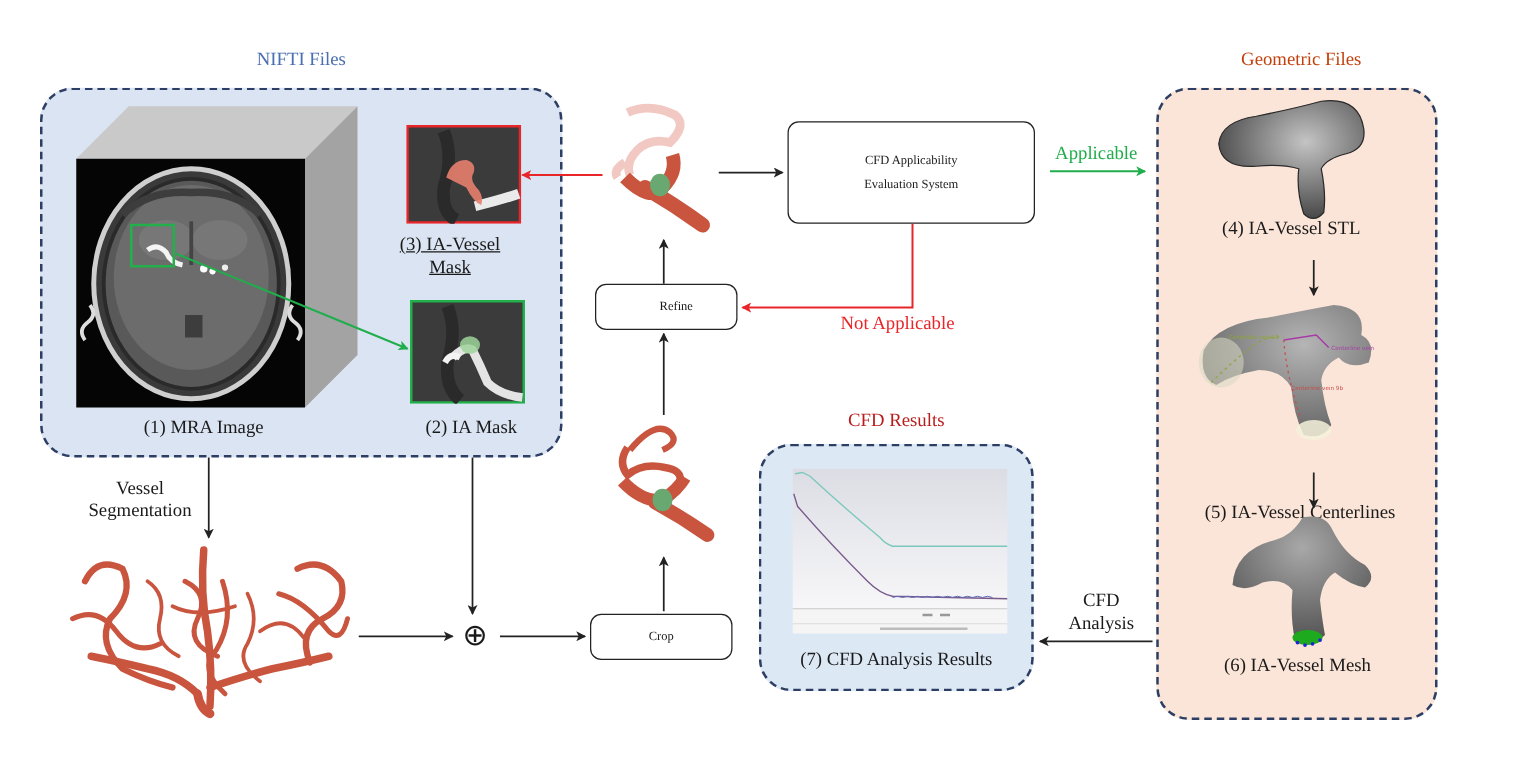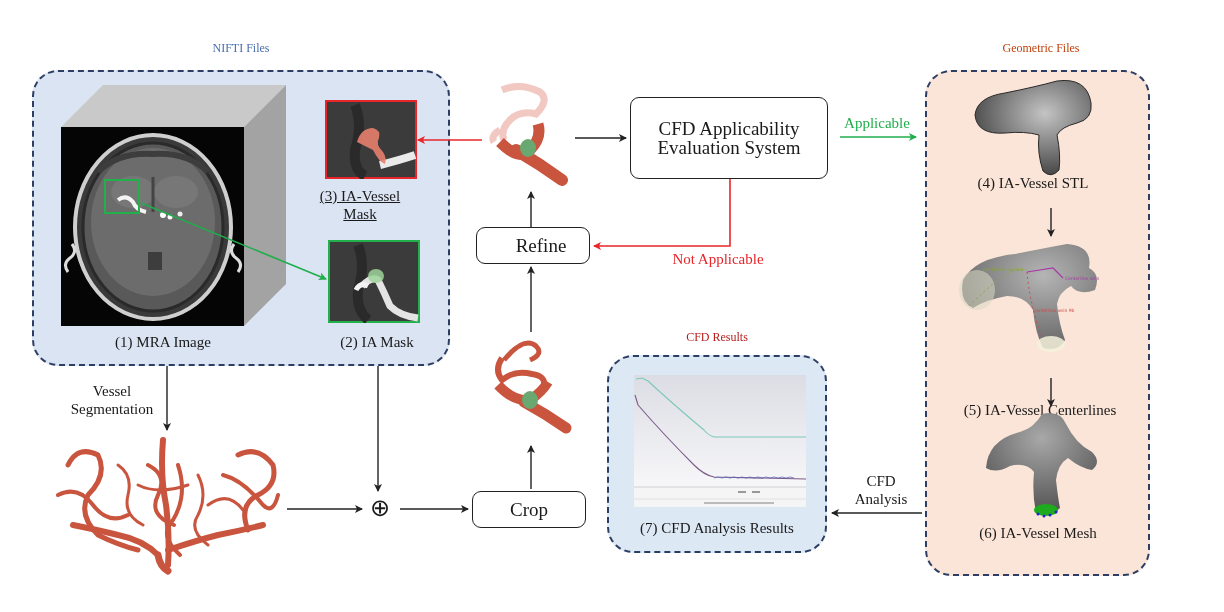--- a/index.html
+++ b/index.html
@@ -1,24 +1,24 @@
 <!DOCTYPE html>
 <html><head>
 <meta charset="utf-8">
 <style>
   html, body { margin: 0; padding: 0; background: #ffffff; }
   body { width: 1224px; height: 612px; position: relative; overflow: hidden;
          font-family: "Liberation Serif", "DejaVu Serif", serif; color: #1a1a1a; }
   .abs { position: absolute; }
   .txt { font-size: 15px; line-height: 18px; text-align: center; white-space: nowrap; }
-  .group-title { font-size: 12px; text-align: center; }
+  .group-title { font-size: 15px; text-align: center; }
   .panel { position: absolute; border: 2px dashed #2c3e63; border-radius: 26px; box-sizing: border-box; }
   .box { position: absolute; border: 1.6px solid #222; border-radius: 9px; background: #fff;
          box-sizing: border-box; display: flex; align-items: center; justify-content: center;
-         text-align: center; font-size: 19px; line-height: 19px; }
+         text-align: center; font-size: 10px; line-height: 19px; }
   svg.overlay { position: absolute; left: 0; top: 0; pointer-events: none; }
 </style>
 </head>
 <body>
 
 <div class="panel" style="left:32px;top:70px;width:418px;height:296px;background:#dbe4f3;"></div>
 <div class="panel" style="left:925px;top:70px;width:225px;height:205%;height:506px;background:#fbe5d8;"></div>
 <div class="panel" style="left:607px;top:355px;width:220px;height:198px;background:#dde8f5;"></div>
 
 <div class="abs txt group-title" style="left:191px;top:39px;width:100px;color:#4a6fb0;">NIFTI Files</div>

